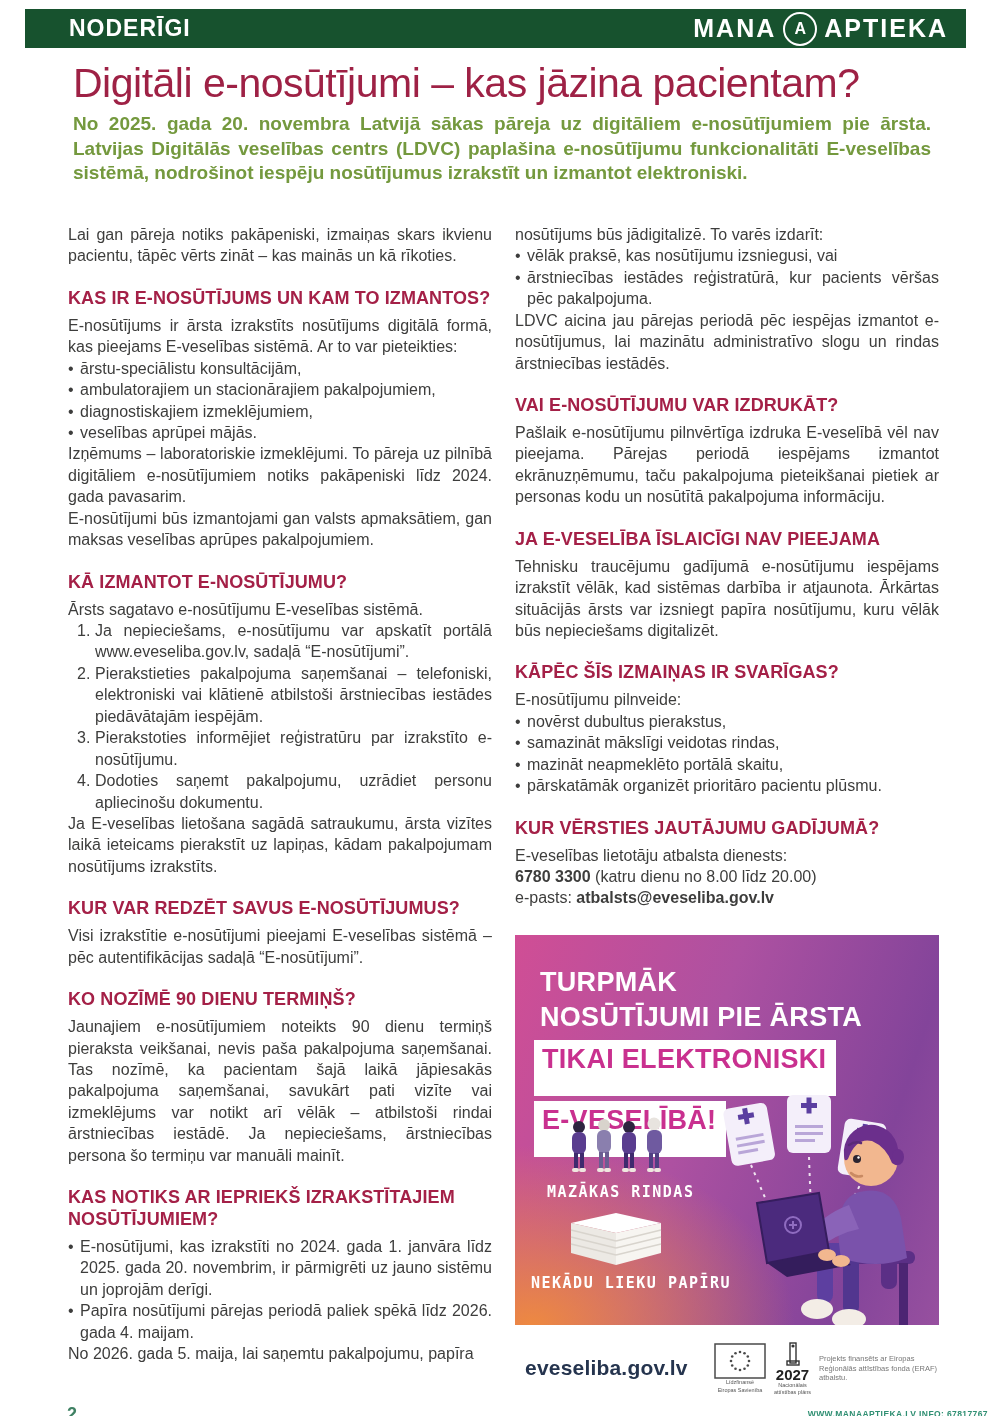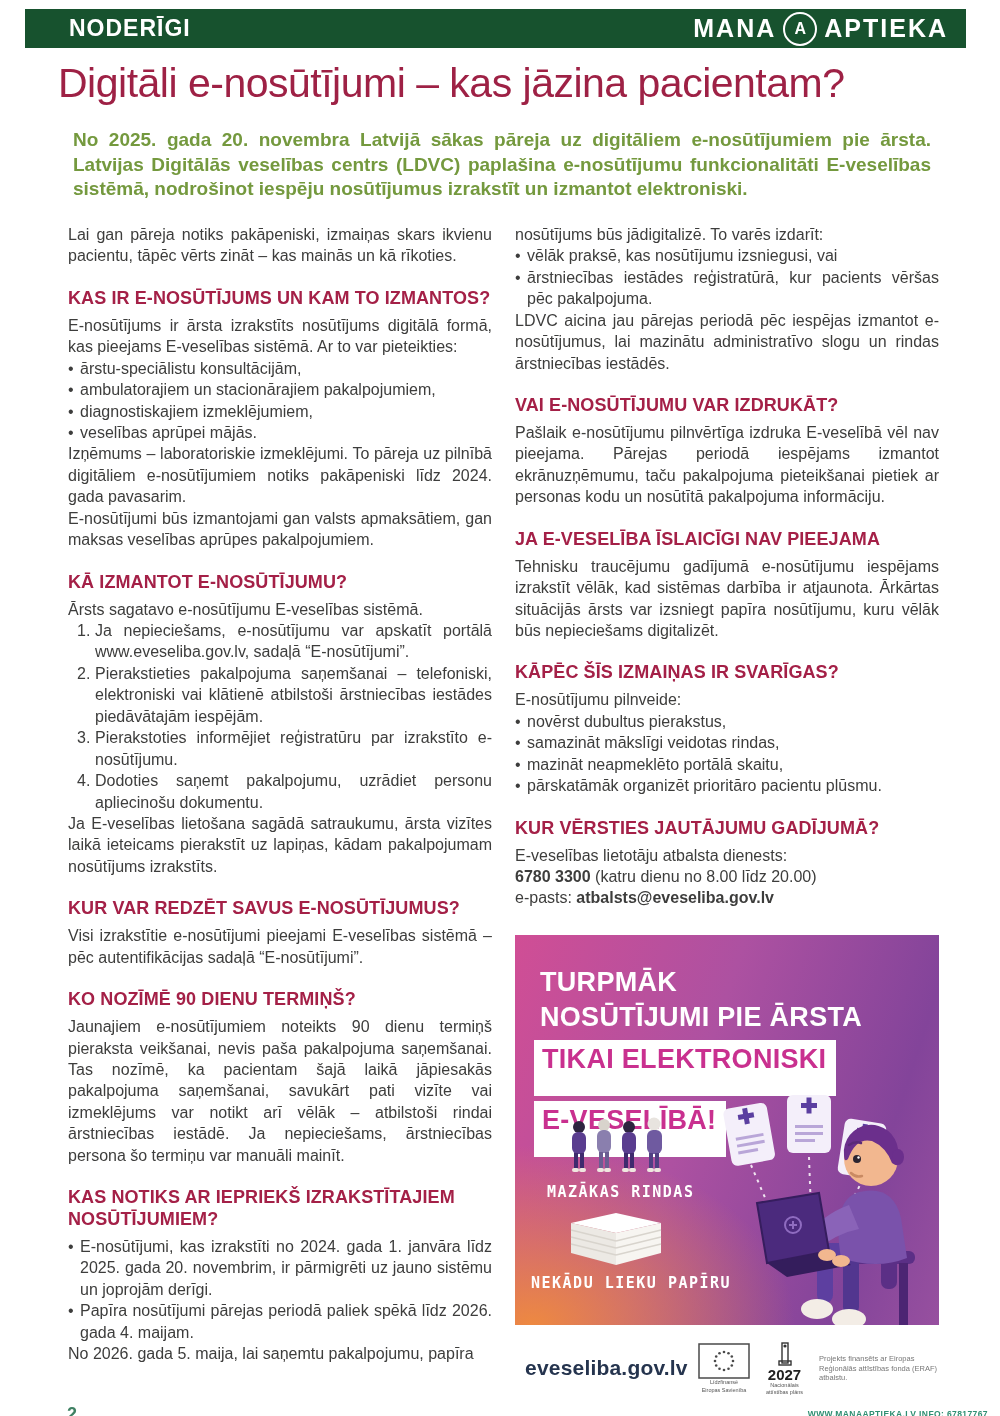--- a/index.html
+++ b/index.html
@@ -16,26 +16,26 @@
   }
   .topbar-label{font-size:23px; font-weight:bold; letter-spacing:1px;}
   .brand{display:flex; align-items:center; gap:7px; font-size:25px; font-weight:bold; letter-spacing:2px;}
   .monogram{
     width:30px; height:30px; border:2.5px solid #fff; border-radius:50%;
     display:flex; align-items:center; justify-content:center;
     font-size:16px; font-weight:bold; letter-spacing:0;
   }
   
   .title{
-    position:absolute; left:58px; top:60px; width:880px; margin:0;
+    position:absolute; left:73px; top:60px; width:880px; margin:0;
     font-size:41px; font-weight:normal; letter-spacing:-0.5px;
     color:#9e2145; white-space:nowrap;
   }
   .intro{
-    position:absolute; left:73px; top:128px; width:858px; margin:0;
+    position:absolute; left:73px; top:112px; width:858px; margin:0;
     font-size:19px; font-weight:bold; color:#74993e; line-height:1.3;
     text-align:justify;
   }
   
   .cols{
     position:absolute; left:68px; top:224px; width:872px;
     display:flex; gap:23px;
   }
   .col{width:424px; font-size:16px; line-height:1.34; text-align:justify;}
   .col h3{
@@ -67,21 +67,21 @@
     font-weight:bold; font-size:15px; letter-spacing:1.5px; white-space:nowrap;
   }
   .q-ill{position:absolute; left:52px; top:180px;}
   .q-cap{left:32px; top:247px;}
   .p-ill{position:absolute; left:46px; top:274px;}
   .p-cap{left:16px; top:338px;}
   .man-ill{position:absolute; right:0px; bottom:-6px;}
   
   .ad-footer{display:flex; align-items:center; margin-top:16px; width:424px; box-sizing:border-box; padding-left:10px;}
   .site{font-size:21px; font-weight:bold; color:#25344e; letter-spacing:0.2px; margin-right:auto;}
-  .logo-block{display:flex; flex-direction:column; align-items:center; margin-right:16px;}
+  .logo-block{display:flex; flex-direction:column; align-items:center; margin-right:8px;}
   .logo-cap{font-size:5.5px; color:#555; text-align:center; line-height:1.3;}
   .nap-year{font-size:15px; font-weight:bold; color:#222; line-height:1;}
   .fund-note{width:120px; font-size:7.5px; color:#777; line-height:1.3; text-align:left;}
   
   .pagenum{position:absolute; left:67px; bottom:-9px; font-size:18px; font-weight:bold; color:#3f8163;}
   .footer-info{position:absolute; right:12px; bottom:-3px; font-size:8.5px; font-weight:bold;
     color:#2f8f72; letter-spacing:0.4px;}
 </style>
 </head>
 <body>

